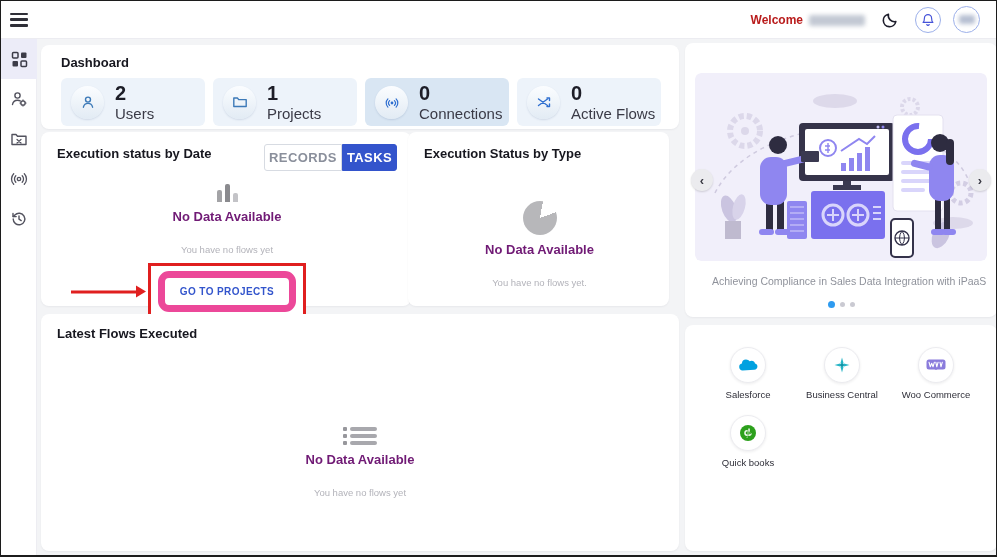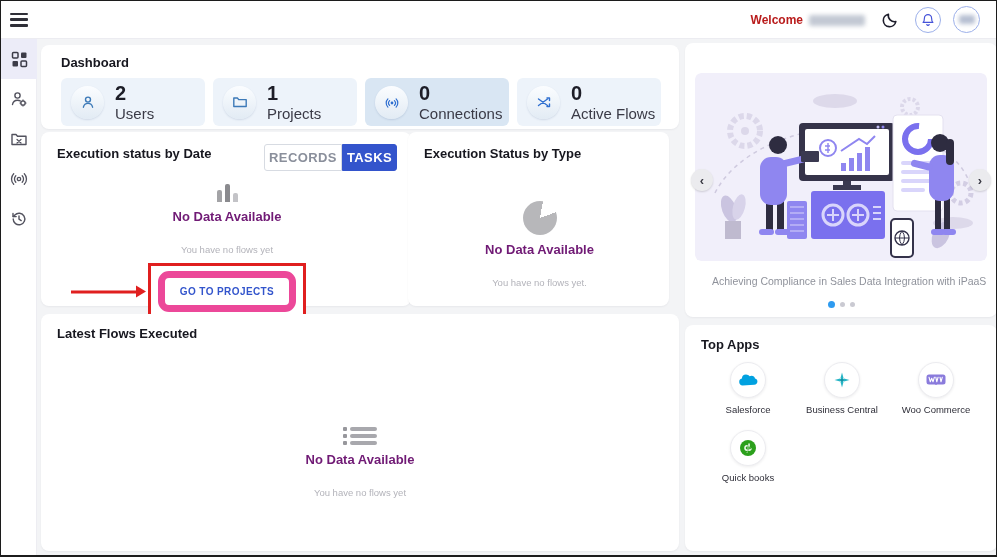--- a/index.html
+++ b/index.html
@@ -334,21 +334,20 @@
       <div class="car-arrow car-next">›</div>
       <div class="car-caption">Achieving Compliance in Sales Data Integration with iPaaS</div>
       <div class="car-dots">
         <span class="dot on"></span>
         <span class="dot"></span>
         <span class="dot"></span>
       </div>
     </div>
 
     <div class="panel p-apps">
-      <div class="panel-title">Top Apps</div>
       <div class="apps-grid">
         <div class="app-cell">
           <span class="app-ic">
             <svg width="20" height="14" viewBox="0 0 20 14">
                 <path d="M4.5 12.5a3.5 3.5 0 0 1-.6-6.9A4.3 4.3 0 0 1 8 1.5c1.5 0 2.8.7 3.6 1.8a3.4 3.4 0 0 1 2-.6 3.5 3.5 0 0 1 3.4 2.7 3.2 3.2 0 0 1-.7 6.3z" fill="#00a1e0"></path>
               </svg>
           </span>
           <span class="app-lbl">Salesforce</span>
         </div>
         <div class="app-cell">

